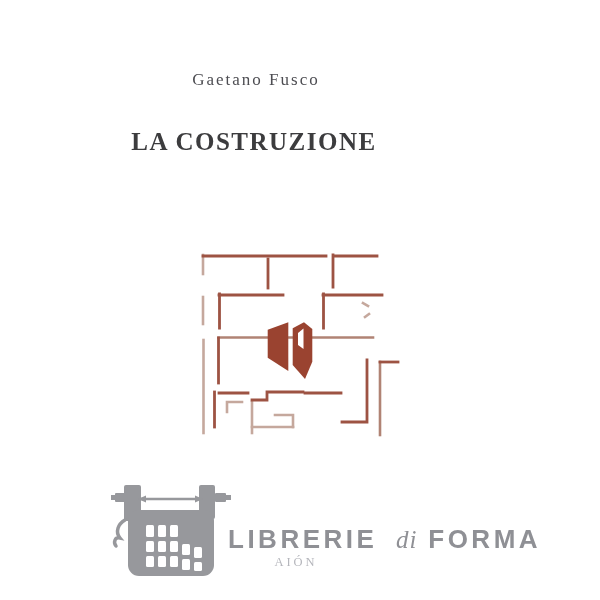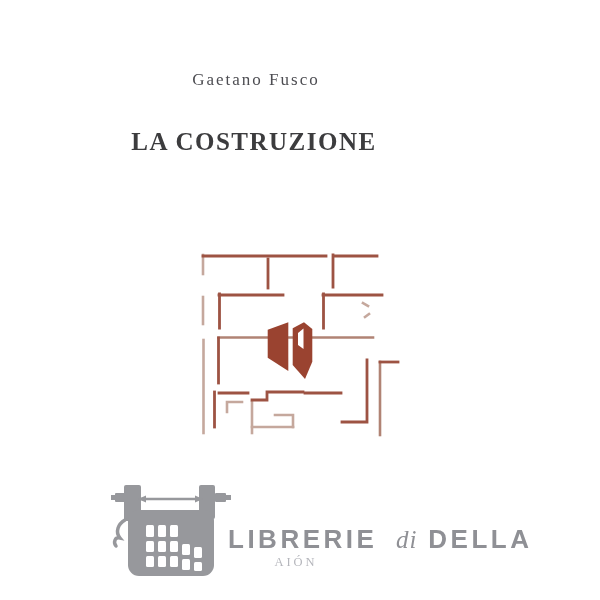--- a/index.html
+++ b/index.html
@@ -126,15 +126,15 @@
       <rect x="60" y="76" width="8" height="11" rx="1.5"></rect>
       <rect x="72" y="79" width="8" height="11" rx="1.5"></rect>
       <rect x="84" y="82" width="8" height="9" rx="1.5"></rect>
     </g>
   </svg>
 </div>
 
 <div class="logo-text">
   <span>LIBRERIE</span>
   <span class="di">di</span>
-  <span>DELLA</span>
+  <span>FORMA</span>
 </div>
 <div class="logo-sub">AIÓN</div>
 
 </body></html>

